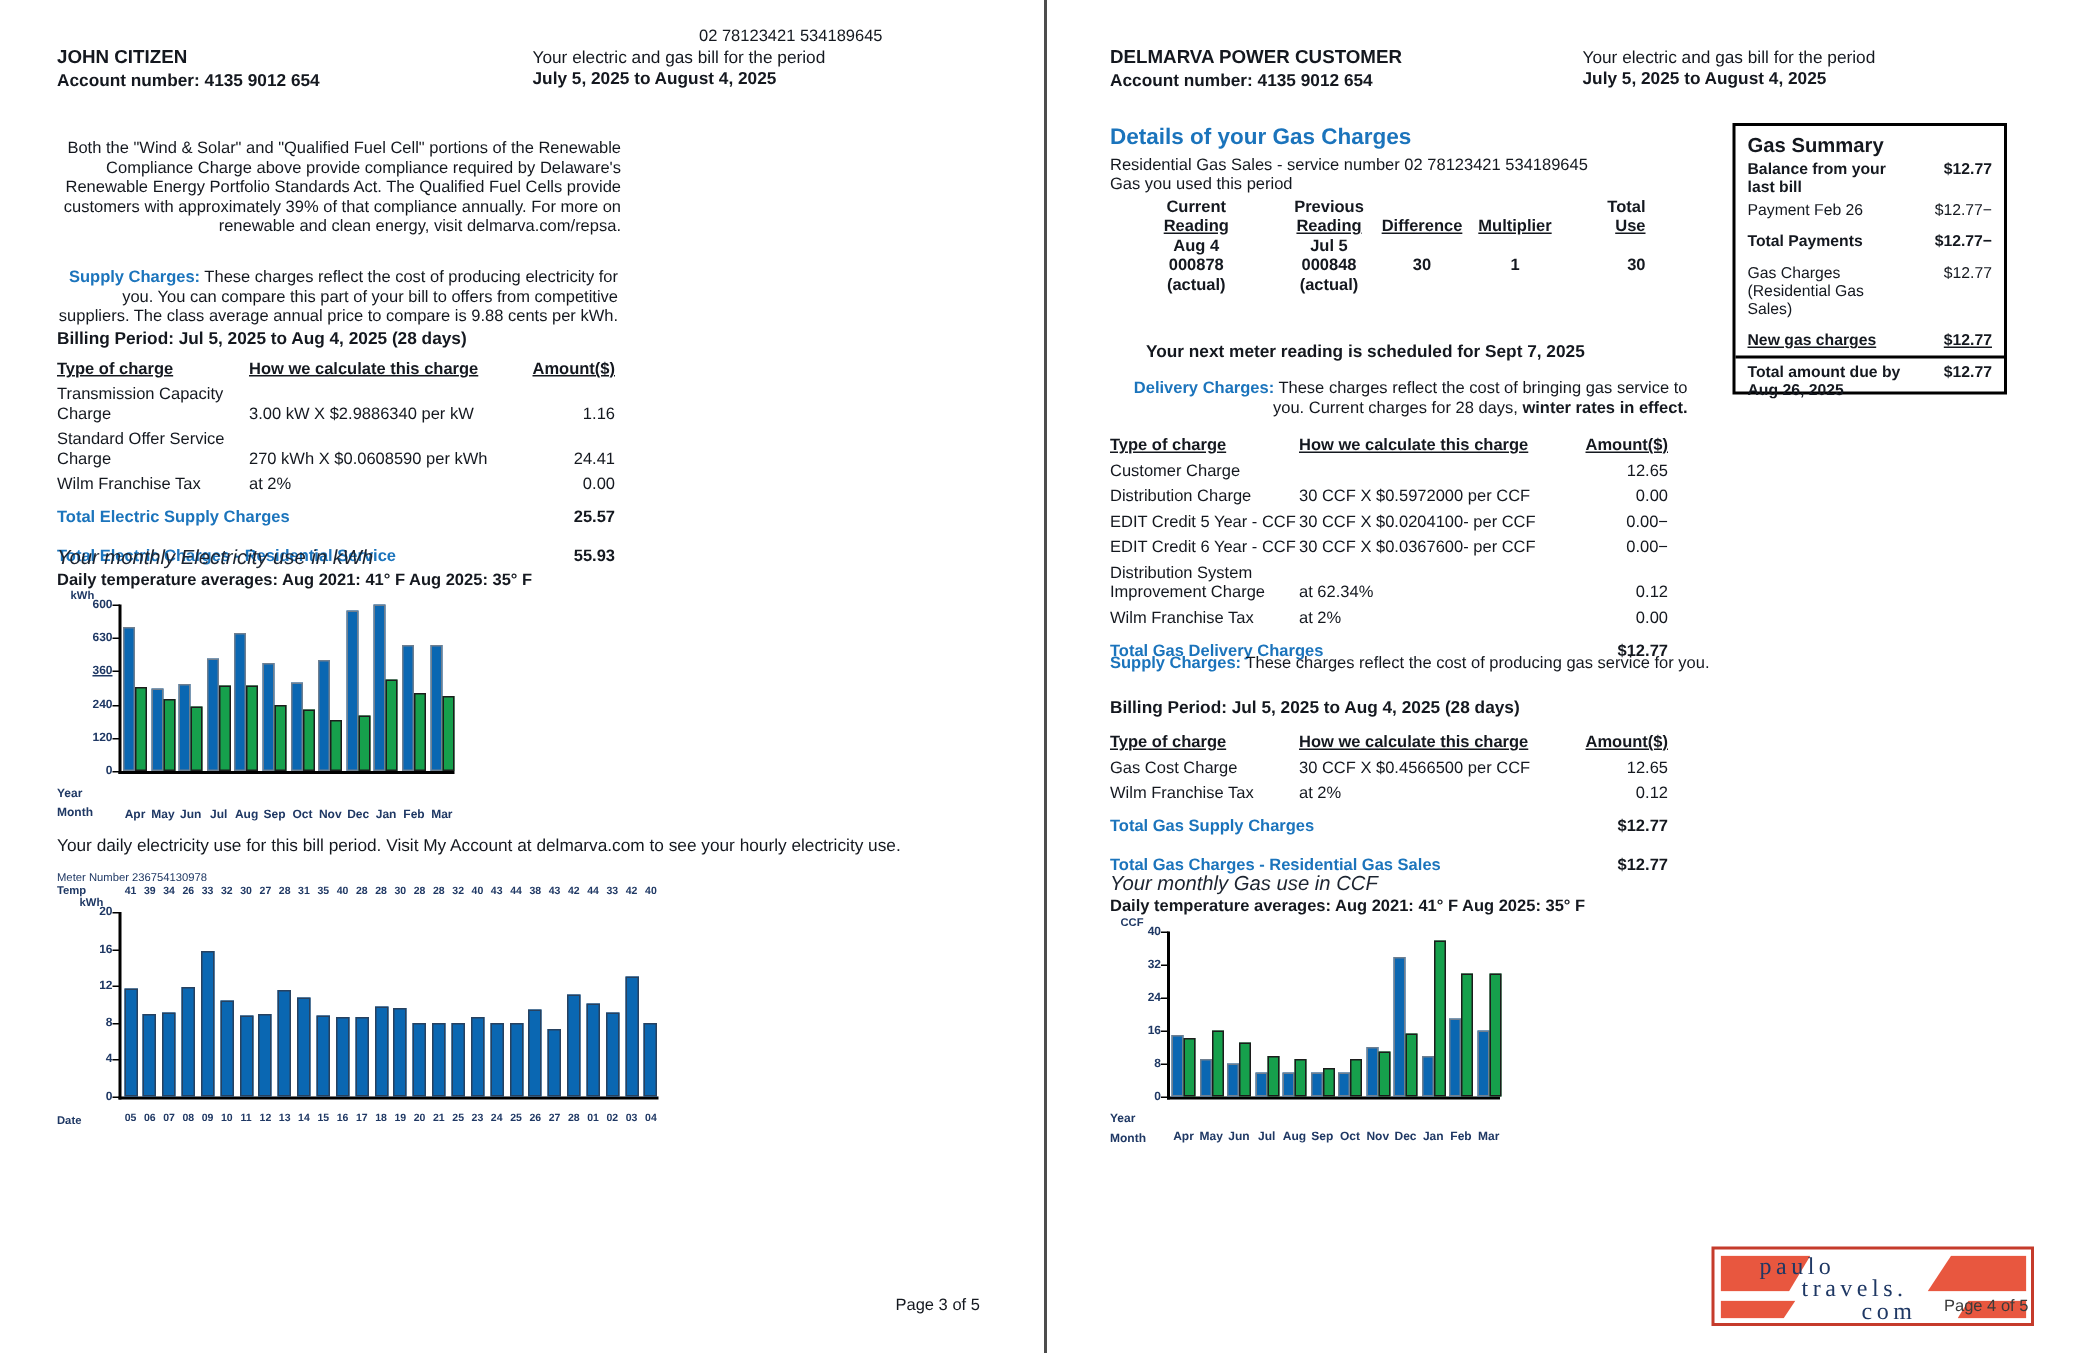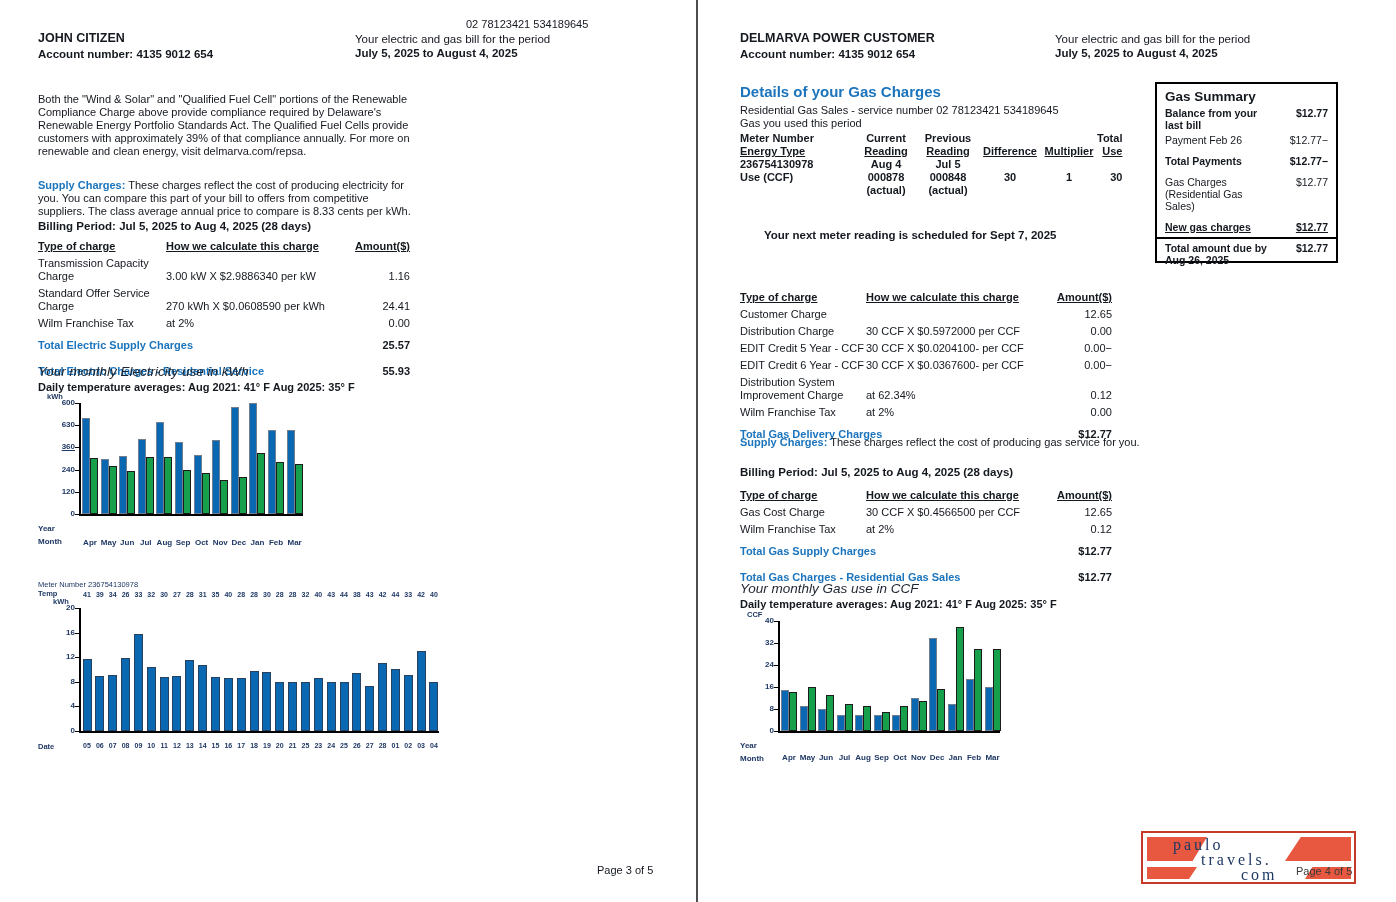--- a/index.html
+++ b/index.html
@@ -4,21 +4,21 @@
 <style>
   html,body{margin:0;padding:0;background:#ffffff;}
   #page{position:relative;width:1396px;height:902px;background:#fff;
         font-family:"Liberation Sans",sans-serif;color:#14181f;overflow:hidden;}
   .abs{position:absolute;}
   .nw{white-space:nowrap;}
   .b{font-weight:bold;}
   .blue{color:#1B74BC;}
   .navy{color:#1f3864;}
   .u{text-decoration:underline;}
-  .t11{font-size:11px;line-height:13px;}
+  .t11{font-size:11px;line-height:13px;text-align:right;}
   .t115{font-size:11.5px;line-height:13.5px;}
   .t12{font-size:12.5px;line-height:14px;}
   .t8{font-size:8px;line-height:9px;}
   .t75{font-size:7.5px;line-height:9px;}
   .sect-title{font-size:15px;font-weight:bold;color:#1B74BC;}
   .chart-title{font-size:13.5px;font-style:italic;color:#1c2430;}
 
   
   .ctable{font-size:11px;line-height:13px;}
   .ctable .hdr{display:grid;grid-template-columns:var(--c1) var(--c2) 1fr;font-weight:bold;}
@@ -81,21 +81,21 @@
 
   <div class="abs nw t12 b" style="left:38px;top:31px;">JOHN CITIZEN</div>
   <div class="abs nw t115 b" style="left:38px;top:48px;">Account number: 4135 9012 654</div>
 
   <div class="abs nw t115" style="left:355px;top:33px;">Your electric and gas bill for the period</div>
   <div class="abs nw t115 b" style="left:355px;top:47px;">July 5, 2025 to August 4, 2025</div>
 
   <div class="abs t11" style="left:38px;top:93px;width:376px;">Both the "Wind &amp; Solar" and "Qualified Fuel Cell" portions of the Renewable Compliance Charge above provide compliance required by Delaware's Renewable Energy Portfolio Standards Act.  The Qualified Fuel Cells provide customers with approximately 39% of that compliance annually.  For more on renewable and clean energy, visit delmarva.com/repsa.</div>
 
   <div class="abs t11" style="left:38px;top:179px;width:374px;">
-    <span class="blue b">Supply Charges:</span><span> These charges reflect the cost of producing electricity for you. You can compare this part of your bill to offers from competitive suppliers. The class average annual price to compare is 8.33 cents per kWh.</span>
+    <span class="blue b">Supply Charges:</span><span> These charges reflect the cost of producing electricity for you. You can compare this part of your bill to offers from competitive suppliers. The class average annual price to compare is 9.88 cents per kWh.</span>
   </div>
 
   <div class="abs nw t115 b" style="left:38px;top:220px;">Billing Period:  Jul 5, 2025 to Aug 4, 2025 (28 days)</div>
 
   <div class="abs ctable" style="left:38px;top:240px;width:372px;--c1:128px;--c2:166px;">
     <div class="hdr">
       <span class="u">Type of charge</span>
       <span class="u">How we calculate this charge</span>
       <span class="h3"><span class="u">Amount($)</span></span>
     </div>
@@ -177,20 +177,21 @@
       <div class="bar" style="left: 195px; width: 8px; height: 52.355px; background: rgb(22, 160, 76); border-color: rgb(28, 28, 28);"></div>
       <span class="xlab" style="left: 195px; top: 135px;">Feb</span>
       <div class="bar" style="left: 205.6px; width: 8px; height: 84.175px; background: rgb(10, 103, 178); border-color: rgb(111, 127, 144);"></div>
       <div class="bar" style="left: 213.6px; width: 8px; height: 49.95px; background: rgb(22, 160, 76); border-color: rgb(28, 28, 28);"></div>
       <span class="xlab" style="left: 213.6px; top: 135px;">Mar</span>
     </div>
 
   <div class="abs nw t8 b navy" style="left:38px;top:524px;">Year</div>
   <div class="abs nw t8 b navy" style="left:38px;top:537px;">Month</div>
 
+  <div class="abs nw t115" style="left:38px;top:558px;">Your daily electricity use for this bill period. Visit My Account at delmarva.com to see your hourly electricity use.</div>
   <div class="abs nw t75 navy" style="left:38px;top:580px;">Meter Number 236754130978</div>
   <div class="abs nw t75 b navy" style="left:38px;top:589px;">Temp</div>
   <div class="abs nw t75 b navy" style="left:53px;top:597px;">kWh</div>
 
   <div class="plot" style="left:79px;top:608px;width:360px;height:125px;">
       <span class="ytick" style="top: -5px;">20</span>
       <span class="ydash" style="top: 0px;"></span>
       <span class="ytick" style="top: 19.6px;">16</span>
       <span class="ydash" style="top: 24.6px;"></span>
       <span class="ytick" style="top: 44.2px;">12</span>
@@ -294,26 +295,20 @@
   <div class="abs nw t12 b" style="left:740px;top:31px;">DELMARVA POWER CUSTOMER</div>
   <div class="abs nw t115 b" style="left:740px;top:48px;">Account number: 4135 9012 654</div>
   <div class="abs nw t115" style="left:1055px;top:33px;">Your electric and gas bill for the period</div>
   <div class="abs nw t115 b" style="left:1055px;top:47px;">July 5, 2025 to August 4, 2025</div>
 
   <div class="abs nw sect-title" style="left:740px;top:83px;">Details of your Gas Charges</div>
   <div class="abs nw t11" style="left:740px;top:104px;">Residential Gas Sales - service number 02 78123421 534189645</div>
   <div class="abs nw t11" style="left:740px;top:117px;">Gas you used this period</div>
 
   <div class="abs mtable" style="left:740px;top:132px;width:372px;">
-    <div class="c">
-      <div>Meter Number</div>
-      <div class="u">Energy Type</div>
-      <div>236754130978</div>
-      <div>Use (CCF)</div>
-    </div>
     <div class="c cc">
       <div>Current</div>
       <div class="u">Reading</div>
       <div>Aug 4</div>
       <div>000878</div>
       <div>(actual)</div>
     </div>
     <div class="c cc">
       <div>Previous</div>
       <div class="u">Reading</div>
@@ -361,20 +356,23 @@
         </div>
         <div class="gs-row bold">
           <div class="gl">Total amount due by Aug 26, 2025</div>
           <div class="gv">$12.77</div>
         </div>
       </div>
   </div>
 
   <div class="abs nw t115 b" style="left:740px;top:229px;margin-left:24px;">Your next meter reading is scheduled for Sept 7, 2025</div>
 
+  <div class="abs t11" style="left:740px;top:253px;width:385px;">
+    <span class="blue b">Delivery Charges:</span><span> These charges reflect the cost of bringing gas service to you. Current charges for 28 days, </span><span class="b">winter rates in effect.</span>
+  </div>
 
   <div class="abs ctable" style="left:740px;top:291px;width:372px;--c1:126px;--c2:176px;">
     <div class="hdr">
       <span class="u">Type of charge</span>
       <span class="u">How we calculate this charge</span>
       <span class="h3"><span class="u">Amount($)</span></span>
     </div>
     <div class="rows">
         <div class="t-row">
           <div class="t-c1">Customer Charge</div>

